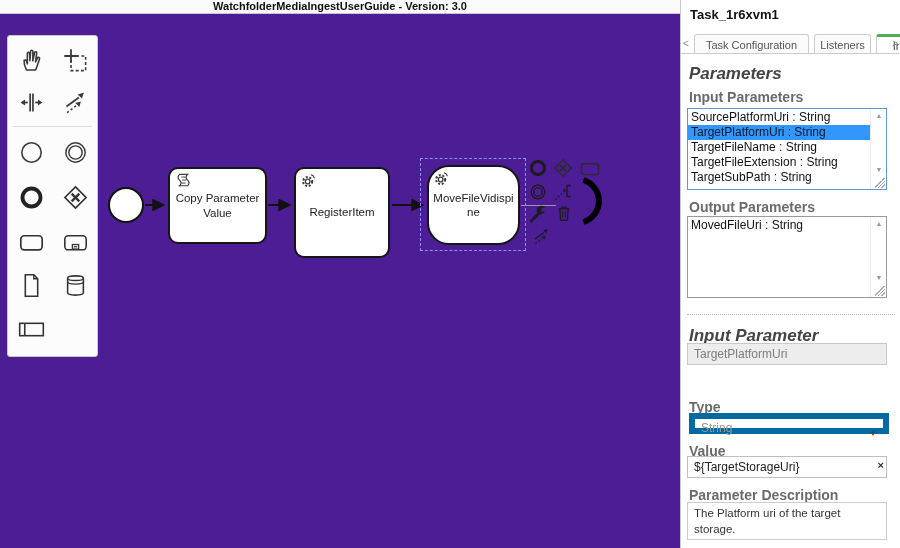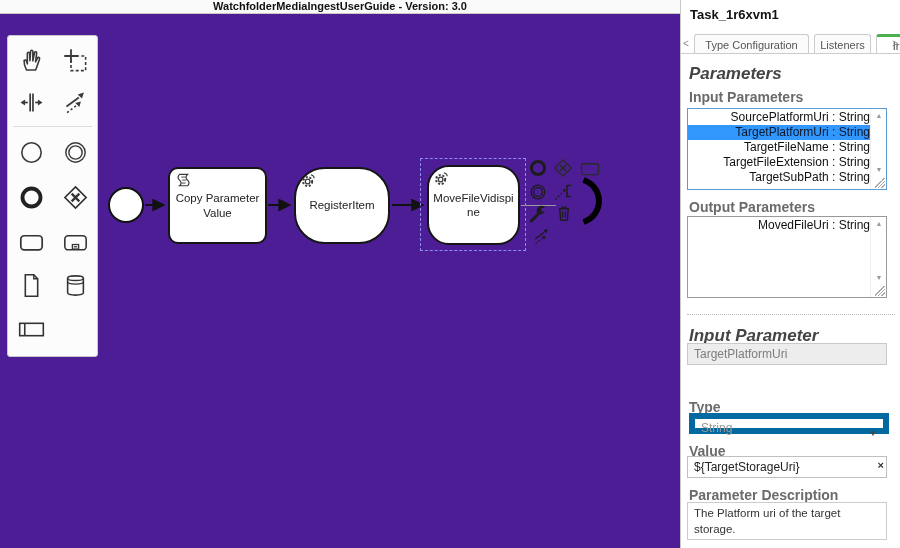--- a/index.html
+++ b/index.html
@@ -22,21 +22,21 @@
   
   .start-event { position:absolute; left:108px; top:187px; width:36px; height:36px;
     border:2px solid #121212; border-radius:50%; background:#fff; }
   .task { position:absolute; border:2px solid #161616; border-radius:10px; background:#fff;
     display:flex; align-items:center; justify-content:center; text-align:center;
     font-size:11.5px; line-height:1.25; color:#222; }
   .task .type-icon { position:absolute; left:4px; top:3px; width:17px; height:17px; }
   .task-label { padding:0 4px; }
   .task-label span { display:block; }
   .task1 { left:168px; top:167px; width:99px; height:77px; }
-  .task2 { left:294px; top:167px; width:96px; height:77px;border-radius:31px; }
+  .task2 { left:294px; top:167px; width:96px; height:91px; }
   .task3 { left:427px; top:165px; width:93px; height:80px;border-radius:22px; }
   .selection-box { position:absolute; left:420px; top:158px; width:106px; height:93px;
     border:1px dashed #8e8ef2; }
 
   .flow-svg { position:absolute; left:0; top:0; width:680px; height:548px; pointer-events:none; }
 
   
   .ctx-btn { position:absolute; width:22px; height:22px; display:flex; align-items:center; justify-content:center; cursor:pointer; }
   .ctx-btn svg { width:20px; height:20px; }
   .arc-svg { position:absolute; left:548px; top:170px; width:62px; height:62px; }
@@ -56,21 +56,21 @@
   .tab-scroll-left { left:2px; }
   .tab-scroll-right { right:2px; top:38px; position:absolute; font-size:10px; color:#888; cursor:pointer; }
 
   .group-heading { position:absolute; left:8px; font-size:17px; font-weight:bold; font-style:italic; color:#444; }
   .field-label { position:absolute; left:8px; font-size:14px; font-weight:bold; color:#6b6b6b; }
 
   .listbox { position:absolute; left:6px; width:200px; background:#fff; }
   .listbox.focused { border:1px solid #5b9bd5; }
   .listbox.plain   { border:1px solid #999; }
   .lb-items { position:absolute; left:0; top:0; right:16px; bottom:0; overflow:hidden; padding-top:1px; }
-  .lb-item { font-size:12px; color:#111; line-height:15px; padding:0 0 0 3px; white-space:nowrap; cursor:default;text-align:right; }
+  .lb-item { font-size:12px; color:#111; line-height:15px; padding:0 0 0 3px; white-space:nowrap; cursor:default; }
   .lb-item.selected { background:#3297fd; color:#0f172a; }
   .lb-scroll { position:absolute; right:0; top:0; width:16px; bottom:0; border-left:1px solid #eee; }
   .sb-arrow { position:absolute; left:0; width:16px; text-align:center; font-size:7px; color:#999; cursor:pointer; }
   .sb-up { top:3px; } .sb-down { bottom:16px; }
   .grip { position:absolute; right:1px; bottom:1px; width:10px; height:10px; cursor:nwse-resize;
     background:
       linear-gradient(135deg, transparent 45%, #aaa 45%, #aaa 52%, transparent 52%,
       transparent 62%, #aaa 62%, #aaa 69%, transparent 69%, transparent 79%, #aaa 79%, #aaa 86%, transparent 86%); }
 
   .dotted-sep { position:absolute; left:6px; top:314px; width:208px; border-top:1px dotted #bbb; }
@@ -281,21 +281,21 @@
     <svg class="arc-svg" viewBox="548 170 62 62">
       <path d="M583.5 180 A22 22 0 0 1 583.5 222" fill="none" stroke="#000" stroke-width="6"></path>
     </svg>
   </div>
 
   <div class="panel">
     <div class="panel-title">Task_1r6xvm1</div>
 
     <div class="tabrow">
       <span class="tab-scroll tab-scroll-left">&lt;</span>
-      <div class="tab tab-1">Type Configuration</div>
+      <div class="tab tab-1">Task Configuration</div>
       <div class="tab tab-2">Listeners</div>
       <div class="tab tab-3">Ir</div>
     </div>
     <span class="tab-scroll-right">&gt;</span>
 
     <div class="group-heading" style="top:64px;">Parameters</div>
 
     <div class="field-label" style="top:89px;">Input Parameters</div>
     <div class="listbox focused" style="top:108px;height:82px;">
       <div class="lb-items">

